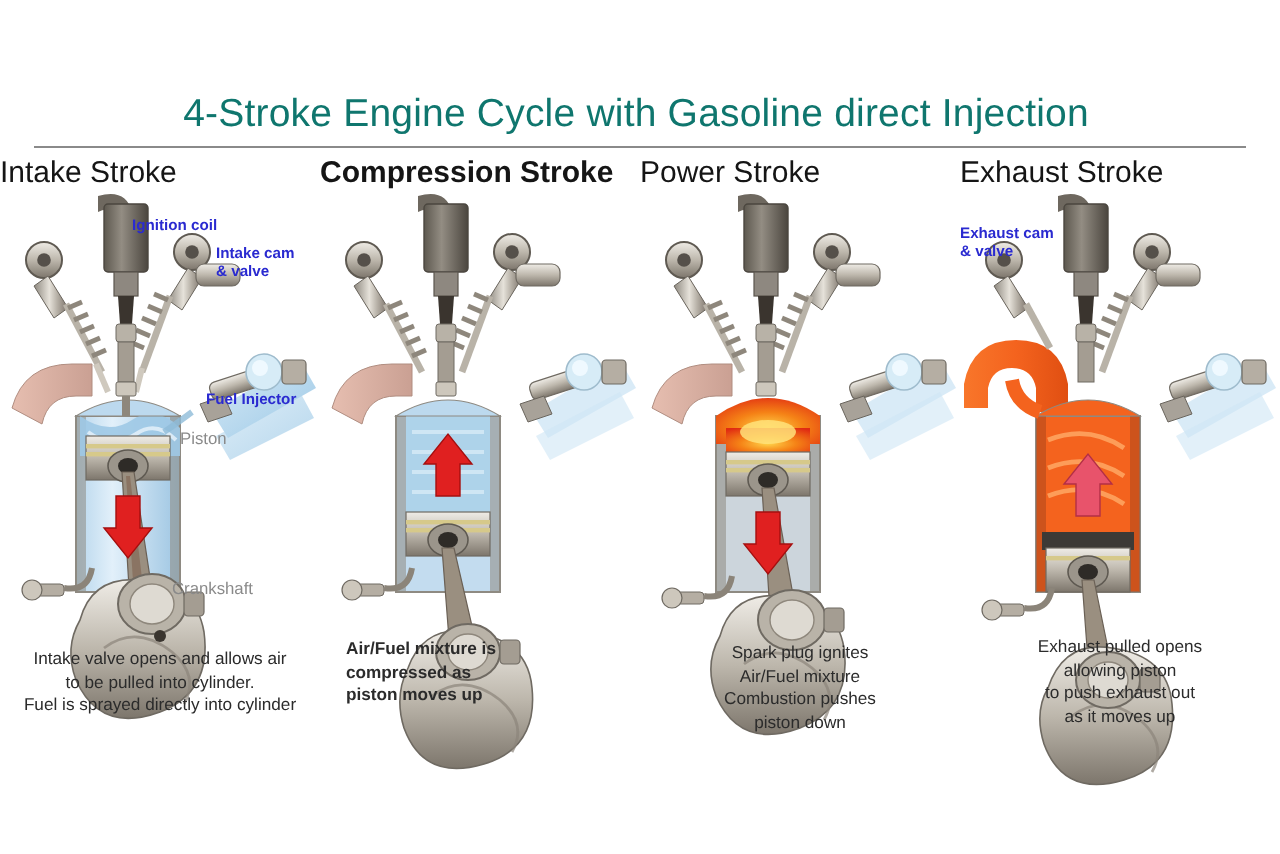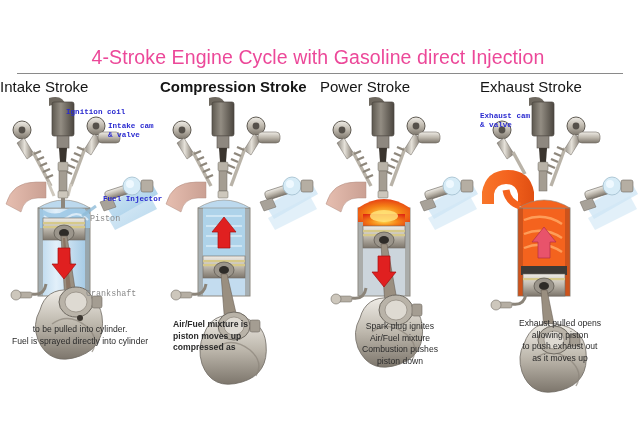--- a/index.html
+++ b/index.html
@@ -5,21 +5,21 @@
   html,body{margin:0;padding:0;}
   body{
     width:640px;height:427px;background:#ffffff;
     font-family:"Liberation Sans", sans-serif;
     overflow:hidden;position:relative;
   }
   .page{position:absolute;inset:0;}
 
   .title{
     position:absolute;top:46px;left:0;width:636px;text-align:center;
-    font-size:19.5px;color:#ec4899;letter-spacing:.1px;white-space:nowrap;
+    font-size:19.5px;color:#0f766e;letter-spacing:.1px;white-space:nowrap;
   }
   .title-rule{
     position:absolute;top:73px;left:17px;width:606px;height:1px;
     background:#8a8a8a;
   }
 
   .panels{position:absolute;top:78px;left:0;width:640px;height:349px;}
   .panel{position:absolute;top:0;width:160px;height:349px;}
   .p0{left:0;} .p1{left:160px;font-weight:bold;} .p2{left:320px;} .p3{left:480px;}
 
@@ -31,21 +31,21 @@
   .caption{
     position:absolute;left:0;width:160px;
     font-size:8.6px;line-height:11.6px;color:#2b2b2b;
   }
   .cap-c{text-align:center;}
   .cap-l{text-align:left;padding-left:13px;}
 
   
   .lab{
     position:absolute;font-size:7.6px;line-height:9.4px;
-    color:#2a2ad0;font-weight:bold;white-space:nowrap;font-family:Liberation Mono, monospace;
+    color:#2a2ad0;font-weight:bold;white-space:nowrap;
   }
   .lab-gray{color:#8a8a8a;font-weight:normal;font-size:8.4px;}
 
   
   .art{position:absolute;top:18px;left:0;width:160px;height:300px;}
   .art svg{display:block;}
 </style>
 </head>
 <body>
 
@@ -188,20 +188,21 @@
         </svg>
       </div>
 
       <div class="lab" style="top:30px;left:66px;">Ignition coil</div>
       <div class="lab" style="top:44px;left:108px;">Intake cam<br>&amp; valve</div>
       <div class="lab" style="top:117px;left:103px;">Fuel Injector</div>
       <div class="lab lab-gray" style="top:137px;left:90px;">Piston</div>
       <div class="lab lab-gray" style="top:212px;left:86px;">Crankshaft</div>
 
       <div class="caption cap-c" style="top:246px;">
+        <div>Intake valve opens and allows air</div>
         <div>to be pulled into cylinder.</div>
         <div>Fuel is sprayed directly into cylinder</div>
       </div>
     </div>
 
     <div class="panel p1">
       <div class="stroke-head">Compression Stroke</div>
 
       <div class="art">
         <svg width="160" height="300" viewBox="0 0 160 300">
@@ -289,22 +290,22 @@
             <path d="M100 106 l12 -4 4 9 -12 4 z" fill="#a8a299" stroke="#6a655d" stroke-width=".5"></path>
             <circle cx="132" cy="90" r="9" fill="#d7ecf7" stroke="#9fbccd" stroke-width=".8"></circle>
             <circle cx="130" cy="88" r="4" fill="#f2fbff" opacity=".9"></circle>
             <rect x="141" y="84" width="12" height="12" rx="2" fill="#b5aea3" stroke="#6f6a62" stroke-width=".6"></rect>
           </g>
         </svg>
       </div>
 
       <div class="caption cap-l" style="top:241px;">
         <div>Air/Fuel mixture is</div>
+        <div>compressed as</div>
         <div>piston moves up</div>
-        <div>compressed as</div>
       </div>
     </div>
 
     <div class="panel p2">
       <div class="stroke-head">Power Stroke</div>
 
       <div class="art">
         <svg width="160" height="300" viewBox="0 0 160 300">
           <defs>
             <radialGradient id="burn" cx=".5" cy=".65" r=".75">

